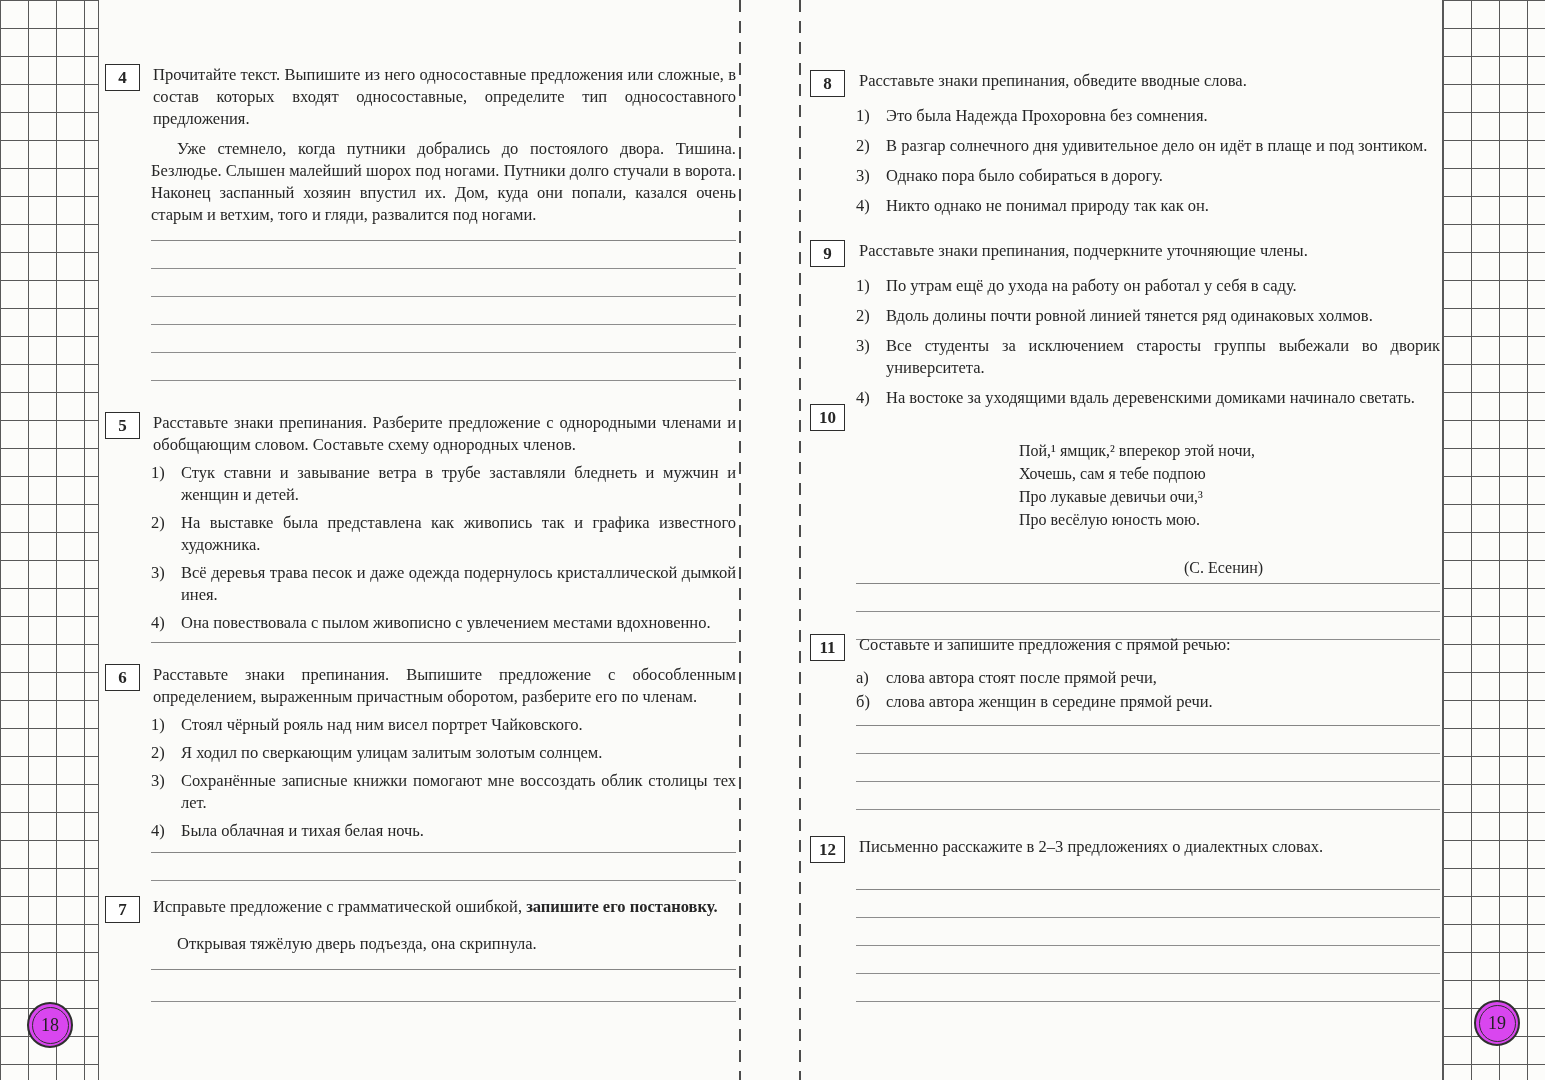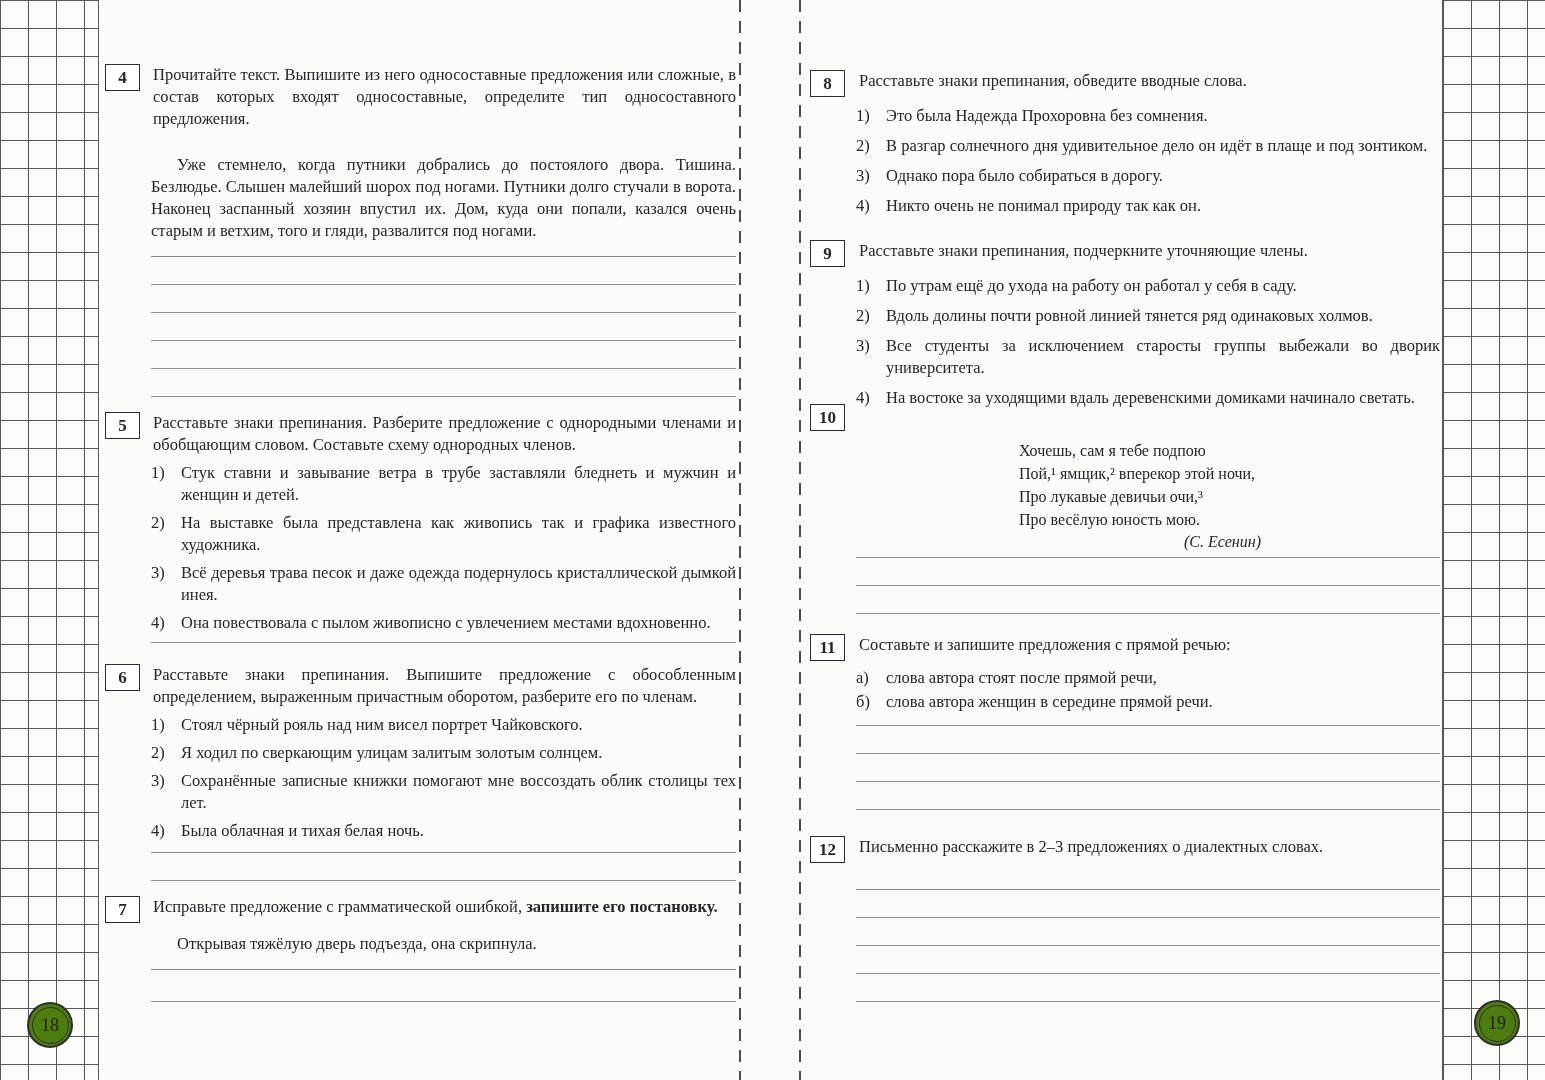--- a/index.html
+++ b/index.html
@@ -36,34 +36,34 @@
   .ex-num{
     flex:0 0 auto;width:33px;height:25px;margin-top:0;
     border:1.7px solid #2d2d2d;background:#fff;
     display:flex;align-items:center;justify-content:center;
     font-weight:bold;font-size:17px;
   }
   .page-l .ex-num{margin-right:13px;}
   .page-r .ex-num{margin-right:14px;}
   .ex-task{flex:1;font-size:16.5px;line-height:22px;text-align:justify;}
   .ex-body{margin-left:46px;font-size:16.5px;line-height:22px;}
-  .passage{margin-top:24px;text-indent:26px;text-align:justify;}
+  .passage{margin-top:8px;text-indent:26px;text-align:justify;}
   .sample{margin-top:10px;text-indent:26px;}
   .item{position:relative;padding-left:30px;margin-top:6px;text-align:justify;}
   .item .marker{position:absolute;left:0;top:0;}
   .lines{margin-left:46px;}
   .answer-line{height:27px;border-top:1px solid #8d8d8d;}
   .lines .answer-line:first-child{border-top:1px solid #858585;}
   .poem{margin-top:8px;padding-left:209px;line-height:23px;}
-  .poem-author{padding-left:374px;font-style:italic;line-height:22px;}
+  .poem-author{padding-left:374px;line-height:22px;margin-top:26px;}
   .bold{font-weight:bold;}
   
   .badge{
     position:absolute;width:46px;height:46px;border-radius:50%;
-    border:2.5px solid #2f2f2f;background:#4d7c0f;box-sizing:border-box;
+    border:2.5px solid #2f2f2f;background:#d946ef;box-sizing:border-box;
   }
   .badge-inner{
     position:absolute;inset:2.5px;border-radius:50%;
     border:1.6px solid #2f2f2f;
     display:flex;align-items:center;justify-content:center;
     font-size:18px;color:#222;
   }
   .badge-18{left:27px;top:1002px;}
   .badge-19{left:1474px;top:1000px;}
 </style>
@@ -188,21 +188,21 @@
       <div class="item" style="margin-top:8px">
         <span class="marker">2)</span>
         <span>В разгар солнечного дня удивительное дело он идёт в плаще и под зонтиком.</span>
       </div>
       <div class="item" style="margin-top:8px">
         <span class="marker">3)</span>
         <span>Однако пора было собираться в дорогу.</span>
       </div>
       <div class="item" style="margin-top:8px">
         <span class="marker">4)</span>
-        <span>Никто очень не понимал природу так как он.</span>
+        <span>Никто однако не понимал природу так как он.</span>
       </div>
     </div>
   </div>
 
   <div class="exercise" style="top:240px">
     <div class="ex-header">
       <div class="ex-num">9</div>
       <div class="ex-task">Расставьте знаки препинания, подчеркните уточняющие члены.</div>
     </div>
     <div class="ex-body" style="margin-top:6px">
@@ -223,22 +223,22 @@
         <span>На востоке за уходящими вдаль деревенскими домиками начинало светать.</span>
       </div>
     </div>
   </div>
 
   <div class="exercise" style="top:404px">
     <div class="ex-header">
       <div class="ex-num">10</div>
     </div>
     <div class="poem">
+      <div>Пой,¹ ямщик,² вперекор этой ночи,</div>
       <div>Хочешь, сам я тебе подпою</div>
-      <div>Пой,¹ ямщик,² вперекор этой ночи,</div>
       <div>Про лукавые девичьи очи,³</div>
       <div>Про весёлую юность мою.</div>
     </div>
     <div class="poem-author">(С. Есенин)</div>
     <div class="lines" style="margin-top:4px">
       <div class="answer-line"></div>
       <div class="answer-line"></div>
       <div class="answer-line"></div>
     </div>
   </div>

